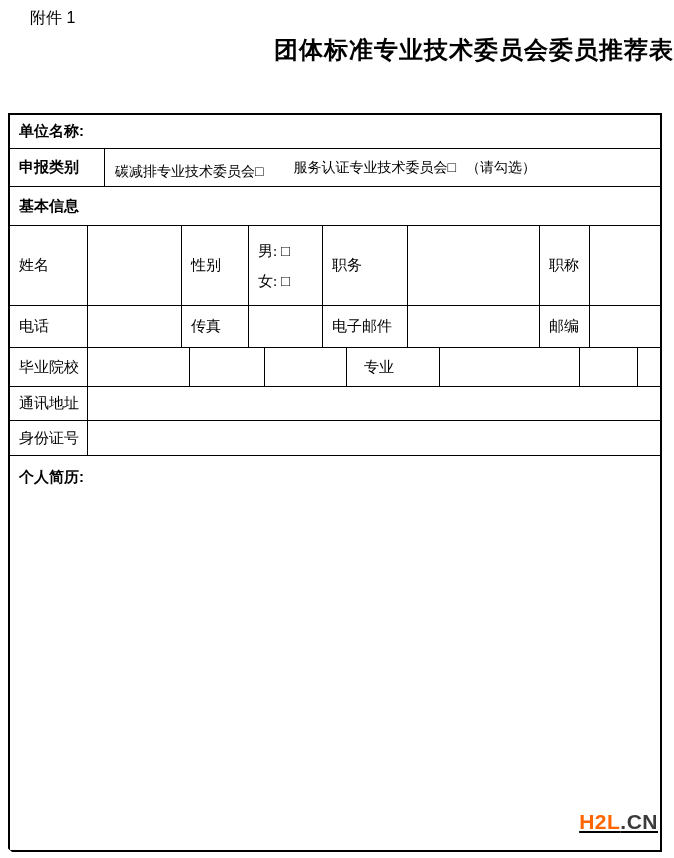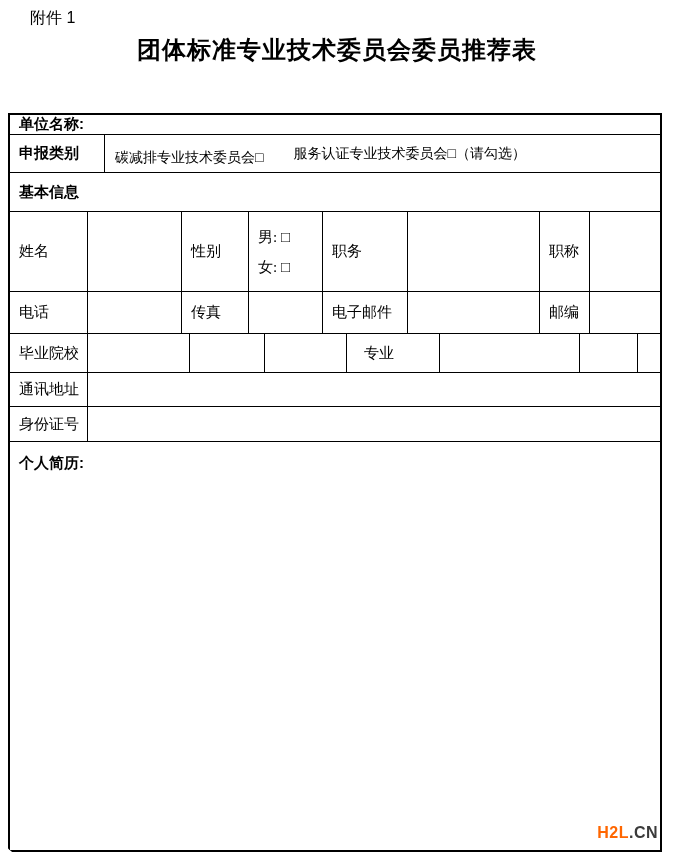--- a/index.html
+++ b/index.html
@@ -19,21 +19,21 @@
     left: 30px;
     top: 8px;
     font-size: 16px;
     font-family: "Liberation Sans", sans-serif;
   }
   .title {
     position: absolute;
     left: 0;
     top: 34px;
     width: 100%;
-    text-align: center;
+    text-align: right;
     font-size: 24px;
     font-weight: bold;
     font-family: "Liberation Sans", sans-serif;
     letter-spacing: 1px;
   }
   .form-table {
     position: absolute;
     left: 8px;
     top: 113px;
     width: 654px;
@@ -59,63 +59,64 @@
   .cell.last { border-right: none; }
   .cell.full { flex: 1 1 auto; border-right: none; }
   .cell.grow { flex: 1 1 auto; }
   .pad { padding-left: 9px; }
   .bold {
     font-weight: bold;
     font-family: "Liberation Sans", sans-serif;
     font-size: 15px;
   }
   
-  .r-unit     { height: 20px; }
+  .r-unit     { height: 34px; }
   .r-category { height: 38px; justify-content: space-between; }
   .r-section  { height: 39px; }
   .r-name     { height: 80px; }
   .r-phone    { height: 42px; }
   .r-school   { height: 39px; gap: 8px; }
   .r-address  { height: 34px; }
   .r-id       { height: 35px; }
   
   .c0 { width: 78px; }
   .c1 { width: 94px; }
   .c2 { width: 67px; }
   .c3 { width: 74px; }
   .c4 { width: 85px; }
   .c5 { width: 132px; }
   .c6 { width: 50px; }
   .c7 { flex: 1 1 auto; }
   .cat-label { width: 95px; }
   .options { padding-left: 10px; font-size: 14px; }
   .options .opt1 { margin-right: 30px; margin-top: 8px; }
-  .options .note { }
+  .options .note { margin-left: 10px; }
   .gender-opts {
     flex-direction: column;
     align-items: flex-start;
     justify-content: center;
     padding-left: 9px;
     line-height: 30px;
   }
   .r-resume { position: relative; }
   .resume-cell {
     flex: 1 1 auto;
     border-right: none;
     align-items: flex-start;
     padding: 12px 0 12px 9px;
   }
   .watermark {
     position: absolute;
     right: 2px;
-    bottom: 8px;
+    bottom: 16px;
     font-family: "Liberation Sans", sans-serif;
     font-weight: bold;
-    font-size: 16px;
+    font-size: 21px;
     letter-spacing: 0.5px;
+    text-decoration: underline;
   }
 </style>
 </head>
 <body>
 
 <div class="page">
 
   <div class="attachment">附件 1</div>
 
   <div class="title">团体标准专业技术委员会委员推荐表</div>

